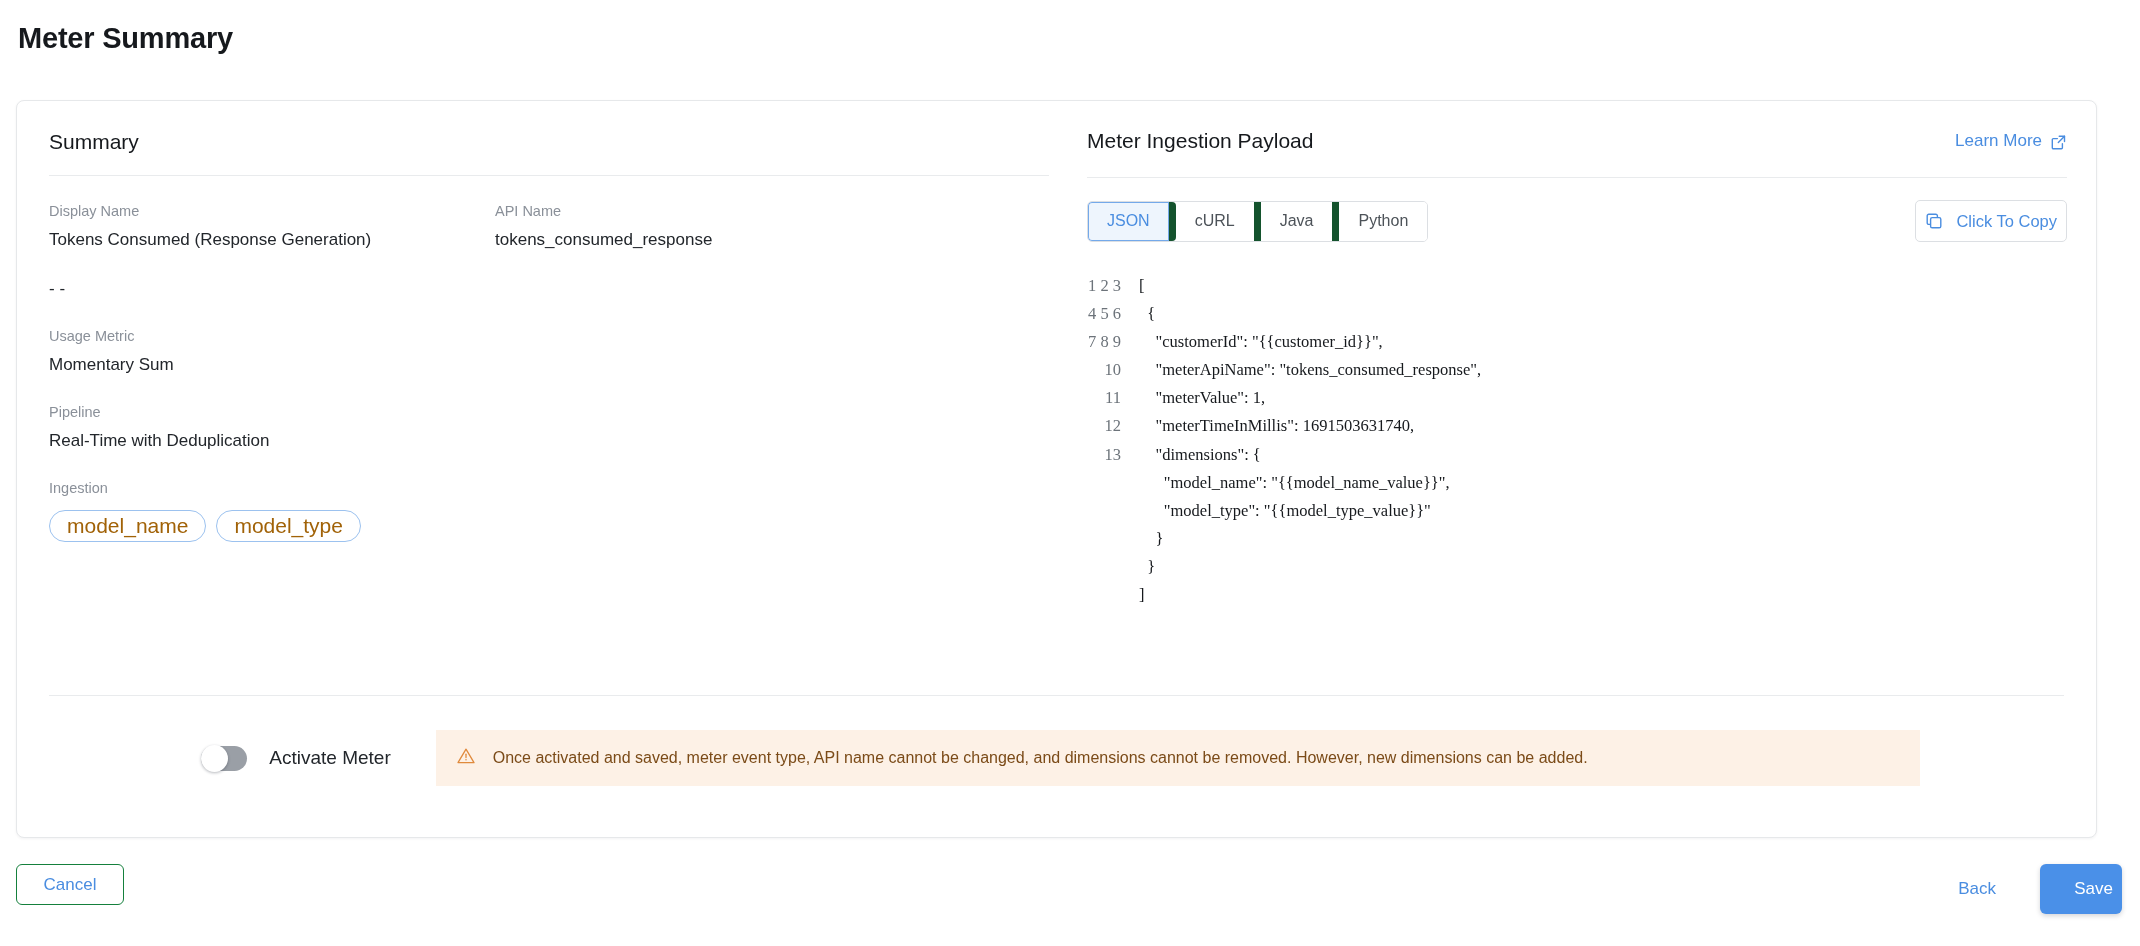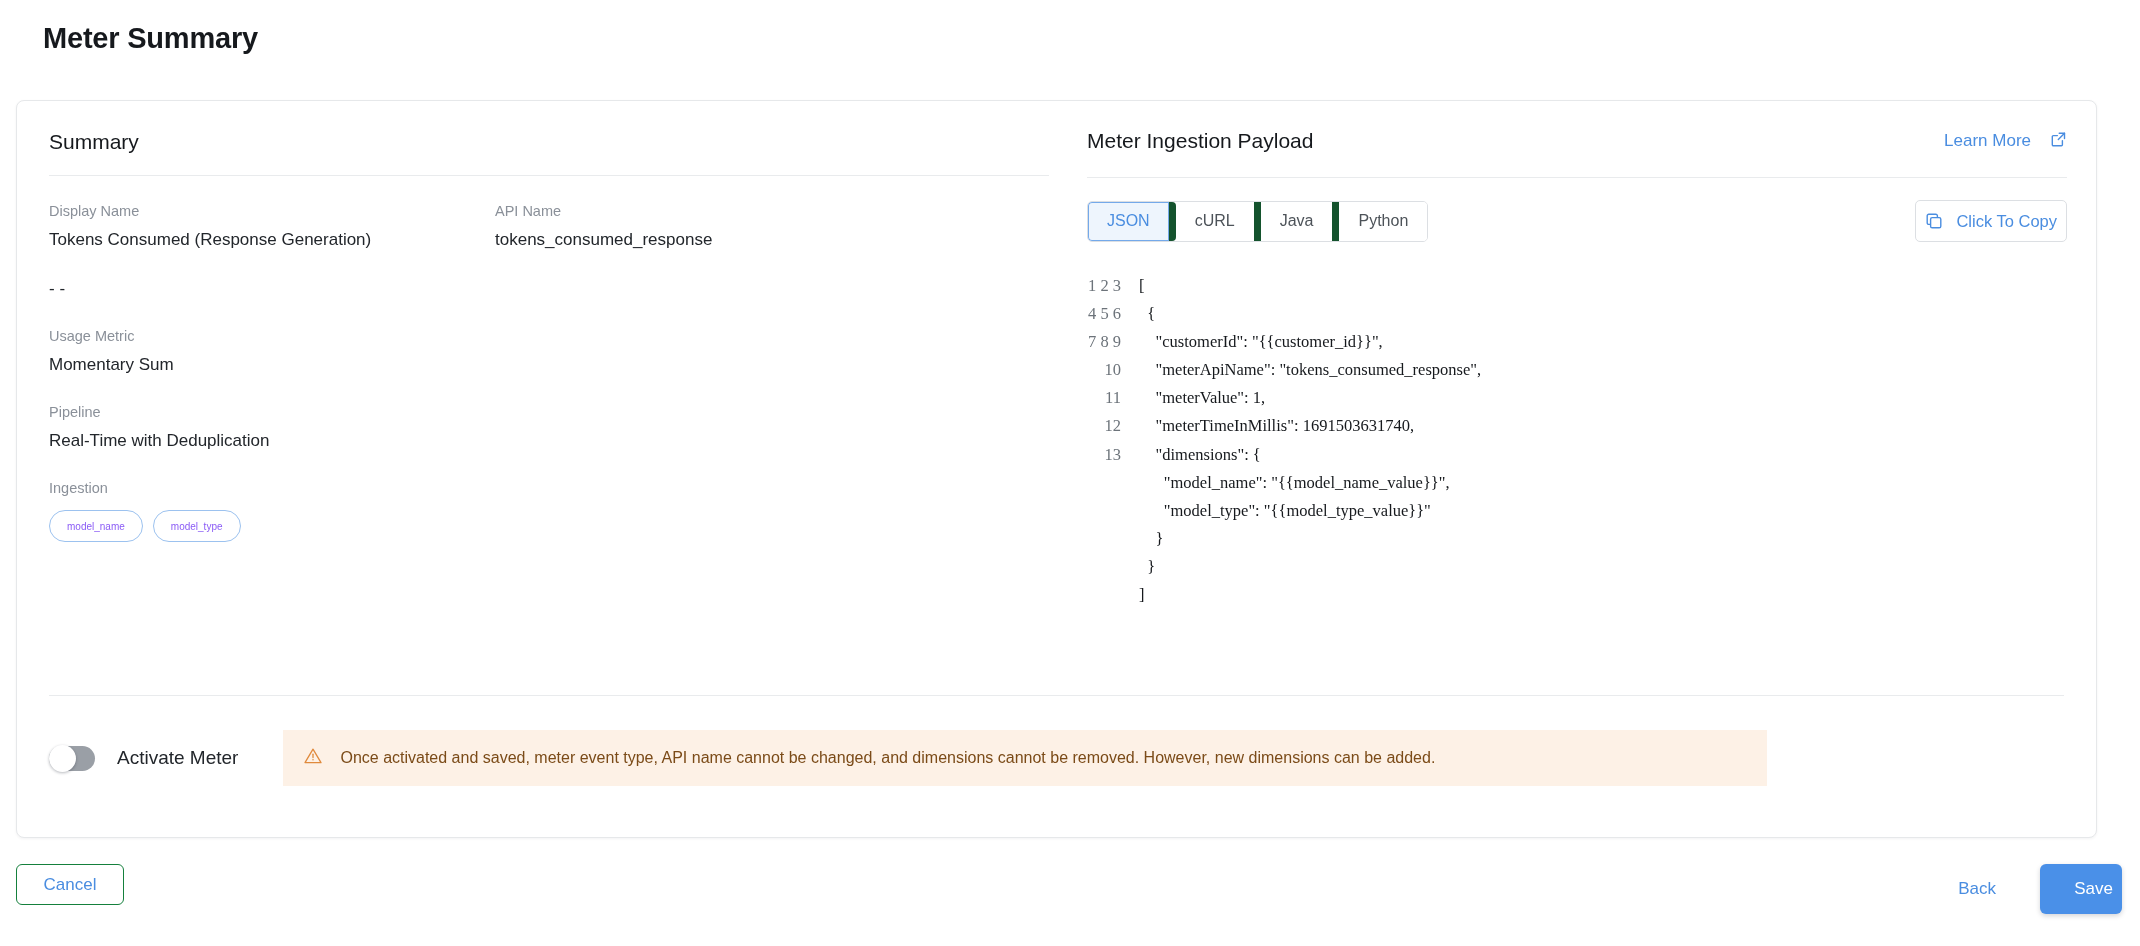--- a/index.html
+++ b/index.html
@@ -22,21 +22,20 @@
 
   
   .page-title {
     position: absolute;
     left: 18px;
     top: 22px;
     font-size: 29px;
     font-weight: bold;
     color: #16191d;
     letter-spacing: -0.2px;
-    margin-left: 25px;
   }
 
   
   .card {
     position: absolute;
     left: 16px;
     top: 100px;
     width: 2081px;
     height: 738px;
     background: #ffffff;
@@ -101,22 +100,22 @@
     gap: 10px;
   }
   .chip {
     display: inline-flex;
     align-items: center;
     justify-content: center;
     height: 32px;
     padding: 0 17px;
     border: 1px solid #9cc2ef;
     border-radius: 16px;
-    color: #8b5cf6;
-    font-size: 10px;
+    color: #a16207;
+    font-size: 21px;
     background: #ffffff;
     white-space: nowrap;
   }
 
   
   .payload-panel {
     position: absolute;
     left: 1070px;
     top: 26px;
     width: 980px;
@@ -124,22 +123,22 @@
 
   .payload-head {
     display: flex;
     align-items: center;
     justify-content: space-between;
     height: 28px;
   }
 
   .learn-more {
     display: inline-flex;
-    align-items: flex-start;
-    gap: 19px;
+    align-items: flex-end;
+    gap: 8px;
     color: #4a8de0;
     font-size: 17px;
     cursor: pointer;
     text-decoration: none;
   }
   .learn-more svg { display: block; }
 
   .payload-rule {
     margin-top: 22px;
     border-top: 1px solid #e9ebed;
@@ -225,20 +224,21 @@
     border-top: 1px solid #e9ebed;
   }
 
   .activate-row {
     position: absolute;
     left: 32px;
     top: 629px;
     right: 24px;
     display: flex;
     align-items: center;
+    justify-content: center;
   }
 
   .toggle {
     position: relative;
     width: 46px;
     height: 25px;
     border-radius: 13px;
     background: #9a9fa6;
     flex: none;
     cursor: pointer;

